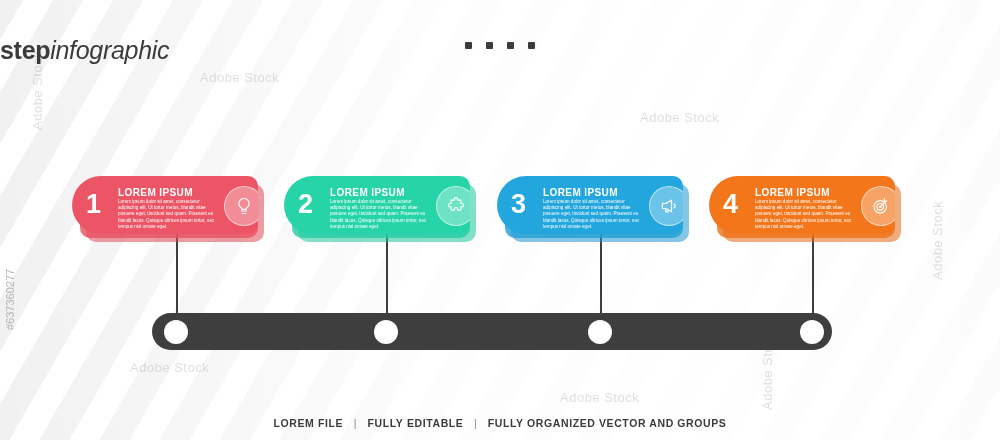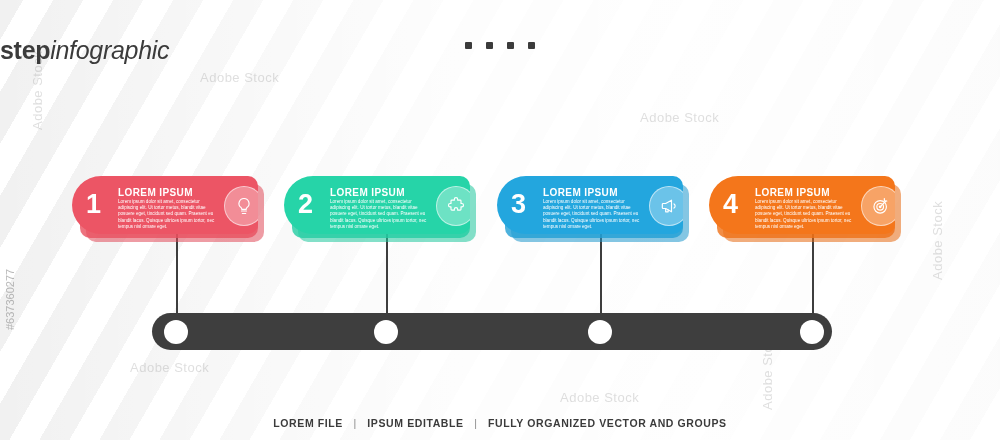--- a/index.html
+++ b/index.html
@@ -219,19 +219,19 @@
             <path d="M16 3v3h3"></path>
         </svg>
       </div>
     </div>
   </div>
 
   <div class="footer">
     <b>LOREM</b>
     <span class="lt">FILE</span>
     <span class="sep">|</span>
-    <b>IPSUM</b>
+    <b>FULLY</b>
     <span class="lt">EDITABLE</span>
     <span class="sep">|</span>
     <b>FULLY ORGANIZED</b>
     <span class="lt">VECTOR AND GROUPS</span>
   </div>
 </div>
 
 </body></html>

